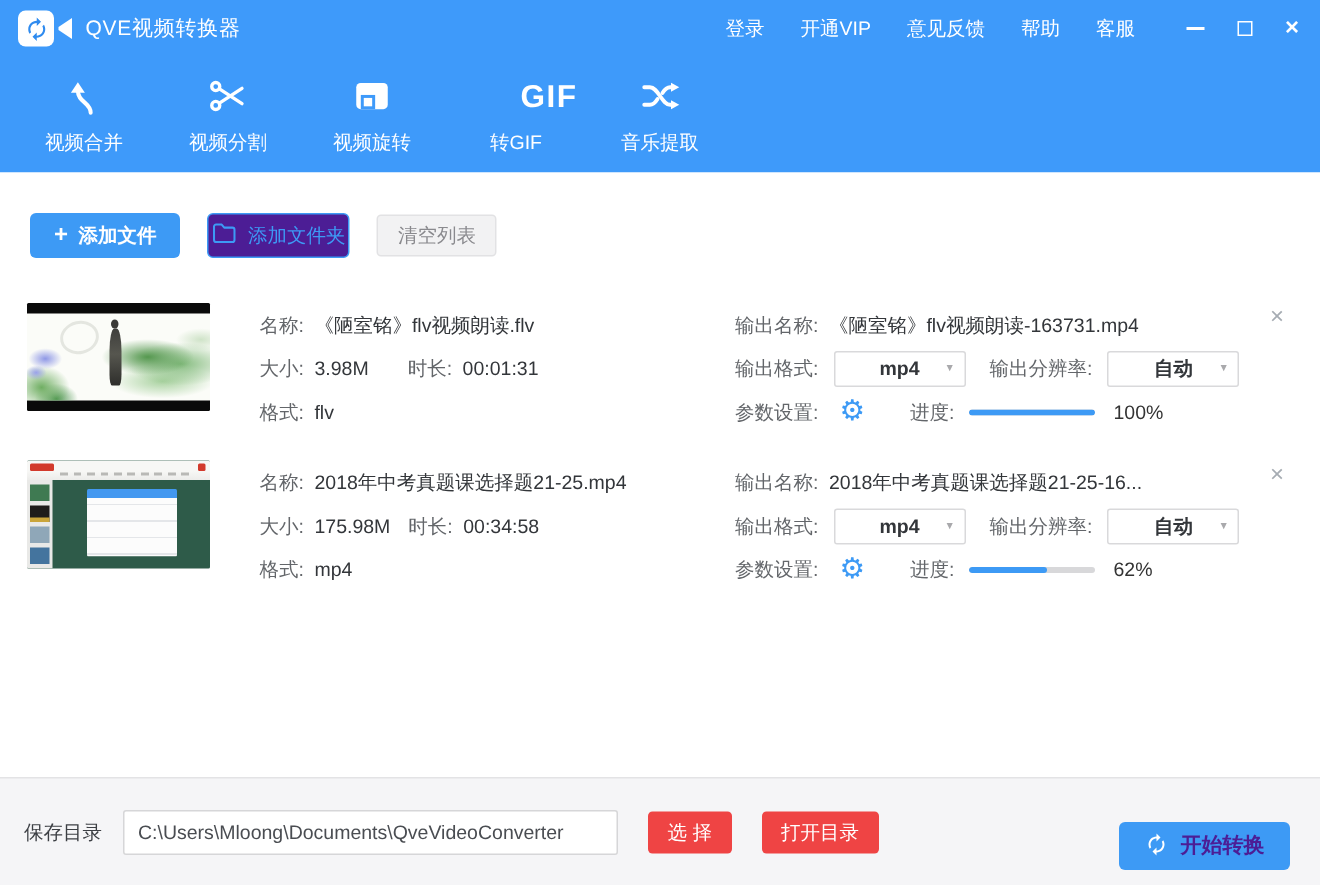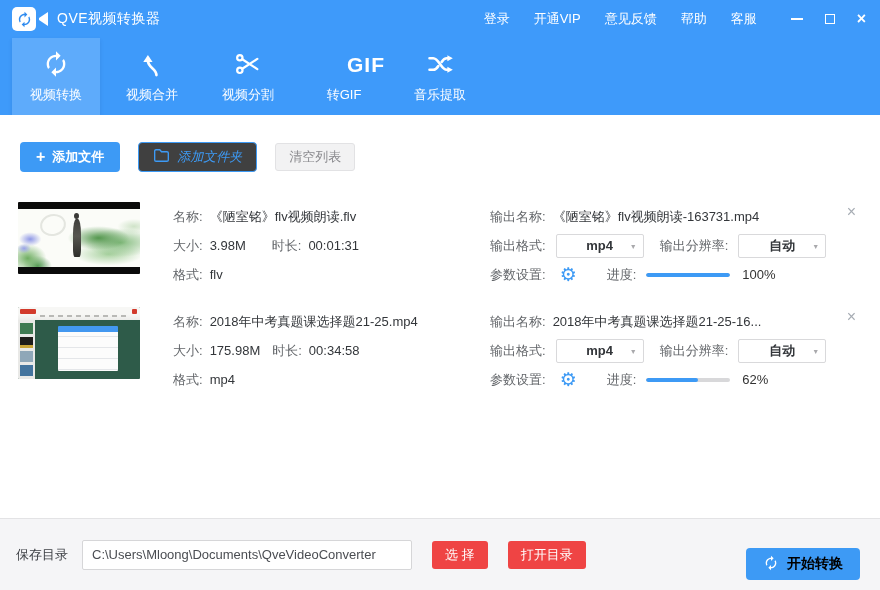--- a/index.html
+++ b/index.html
@@ -29,21 +29,21 @@
   .tab-icon svg { display:block; }
   .tab-label { font-size:13px; }
   .gif-glyph { font-size:21px; font-weight:bold; letter-spacing:1px; line-height:1;margin-left:44px; }
 
   
   .content { position:absolute; top:115px; left:0; right:0; bottom:72px; background:#fff; overflow:hidden; }
   .actions-row { display:flex; align-items:center; gap:18px; padding:27px 20px 0 20px; }
   .btn { height:30px; border-radius:4px; font-size:13px; display:flex; align-items:center; cursor:default; }
   .btn-primary { background:#3D9AF5; color:#fff; padding:0 16px; gap:7px; font-weight:bold; }
   .plus-glyph { font-size:16px; font-weight:bold; line-height:1; }
-  .btn-outline { background:#404040; border:1px solid #3D9AF5; color:#3D9AF5; padding:0 14px; gap:7px;font-style:italic; }
+  .btn-outline { background:#4c1d95; border:1px solid #3D9AF5; color:#3D9AF5; padding:0 2px; gap:7px; }
   .btn-gray { background:#F2F2F3; border:1px solid #E2E2E4; color:#8a8a8e; height:28px; padding:0 13px; border-radius:3px; }
 
   
   .file-list { margin-top:30px; }
   .file-row { position:relative; display:flex; align-items:flex-start; padding:0 20px 0 18px; height:95px; margin-bottom:10px; }
   .thumb { width:122px; height:72px; flex:none; position:relative; overflow:hidden; border-radius:1px; }
   .row-close { position:absolute; right:24px; top:2px; color:#A6ACB3; font-size:16px; line-height:1; cursor:default; }
 
   .info-left { margin-left:33px; width:283px; font-size:13px; color:#333; }
   .info-right { margin-left:34px; flex:1; font-size:13px; color:#333; }
@@ -97,21 +97,21 @@
     background-image:
       linear-gradient(180deg,#4398f0 0 6px,transparent 6px),
       repeating-linear-gradient(180deg,transparent 0 10px,#e4e6e9 10px 11px);
   }
 
   
   .footer { position:absolute; left:0; right:0; bottom:0; height:72px; background:#F5F5F7; border-top:1px solid #E3E3E5; display:flex; align-items:center; padding:0 20px 0 16px; }
   .save-label { font-size:13px; color:#3c3f44; }
   .dir-input { width:330px; height:30px; margin-left:14px; border:1px solid #D6D6D8; border-radius:2px; background:#fff; padding:0 9px; font-size:13px; color:#4a4d52; font-family:"Liberation Sans","DejaVu Sans",sans-serif; outline:none; }
   .btn-small { height:28px; background:#ef4444; color:#fff; border-radius:3px; padding:0 13px; font-size:13px; display:flex; align-items:center; margin-left:20px; cursor:default; }
-  .start-btn { margin-left:auto; height:32px; background:#3D9AF5; color:#000000; border-radius:4px; padding:0 17px; font-size:14px; font-weight:bold; display:flex; align-items:center; gap:8px; cursor:default;margin-top:19px; }
+  .start-btn { margin-left:auto; height:32px; background:#3D9AF5; color:#4c1d95; border-radius:4px; padding:0 17px; font-size:14px; font-weight:bold; display:flex; align-items:center; gap:8px; cursor:default;margin-top:19px; }
   .start-btn svg { width:16px; height:16px; }
 </style>
 </head>
 <body>
 
 <div class="app">
 
   <div class="titlebar">
     <div class="logo-wrap">
       <span class="logo-box">
@@ -138,46 +138,48 @@
           </span>
         <span>
             <span class="maximize-glyph"></span>
           </span>
         <span class="close-glyph">×</span>
       </div>
     </div>
   </div>
 
   <div class="toolbar">
-    <div class="tab active">
-      <span class="tab-icon">
-        <svg width="28" height="28" viewBox="0 0 24 24" fill="#fff">
-            <path d="M12 6v3l4-4-4-4v3c-4.42 0-8 3.58-8 8 0 1.57.46 3.03 1.24 4.26L6.7 14.8c-.45-.83-.7-1.79-.7-2.8 0-3.31 2.69-6 6-6zm6.76 1.74L17.3 9.2c.44.84.7 1.79.7 2.8 0 3.31-2.69 6-6 6v-3l-4 4 4 4v-3c4.42 0 8-3.58 8-8 0-1.57-.46-3.03-1.24-4.26z"></path>
-          </svg>
-      </span>
-      <span class="tab-label">视频转换</span>
-    </div>
     <div class="tab">
       <span class="tab-icon">
         <svg width="28" height="28" viewBox="0 0 24 24" fill="none">
           <path d="M15.8 21.5c0-5.8-7.3-6-7.3-12.4" stroke="#fff" stroke-width="2.3" stroke-linecap="round"></path>
           <polygon points="4.5,10.2 8.5,4.2 12.5,10.2" fill="#fff"></polygon>
         </svg>
       </span>
       <span class="tab-label">视频合并</span>
     </div>
     <div class="tab">
       <span class="tab-icon">
         <svg width="28" height="28" viewBox="0 0 24 24" fill="none" stroke="#fff" stroke-width="1.9" stroke-linecap="round">
           <circle cx="5" cy="6.6" r="2.3"></circle>
             <circle cx="5" cy="17.4" r="2.3"></circle>
           <path d="M7.1 7.9 20 16.4 M7.1 16.1 20 7.6"></path>
         </svg>
       </span>
       <span class="tab-label">视频分割</span>
+    </div>
+    <div class="tab">
+      <span class="tab-icon">
+        <svg width="28" height="28" viewBox="0 0 24 24">
+          <rect x="3" y="4.5" width="18" height="15" rx="2.5" fill="#fff"></rect>
+          <rect x="5.6" y="11.4" width="8.2" height="8.1" fill="#3E9AFA"></rect>
+          <rect x="7.3" y="13.1" width="4.8" height="4.8" fill="#fff"></rect>
+        </svg>
+      </span>
+      <span class="tab-label">视频旋转</span>
     </div>
     <div class="tab">
       <span class="tab-icon">
         <span class="gif-glyph">GIF</span>
       </span>
       <span class="tab-label">转GIF</span>
     </div>
     <div class="tab">
       <span class="tab-icon">
         <svg width="28" height="28" viewBox="0 0 24 24" fill="none" stroke="#fff" stroke-width="2.2" stroke-linecap="round">

